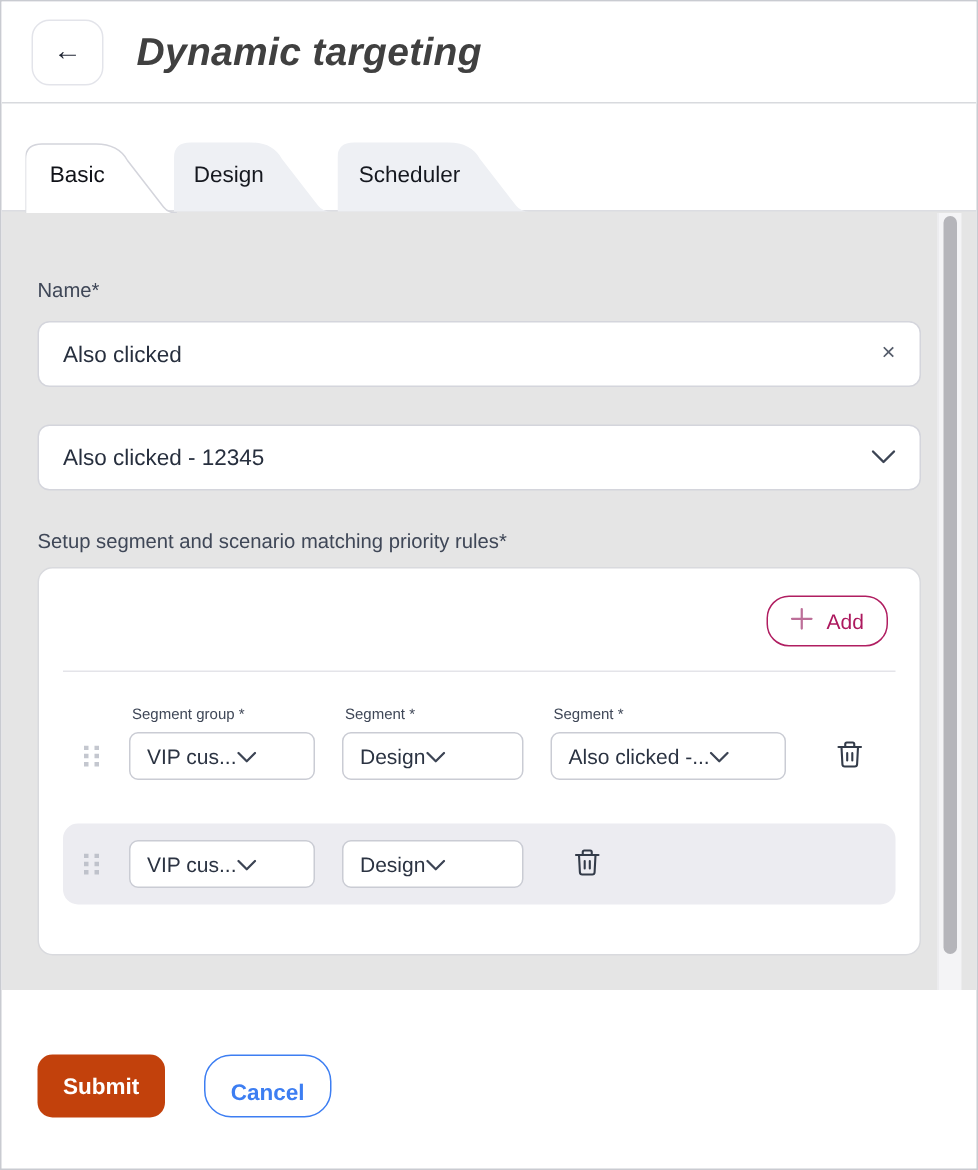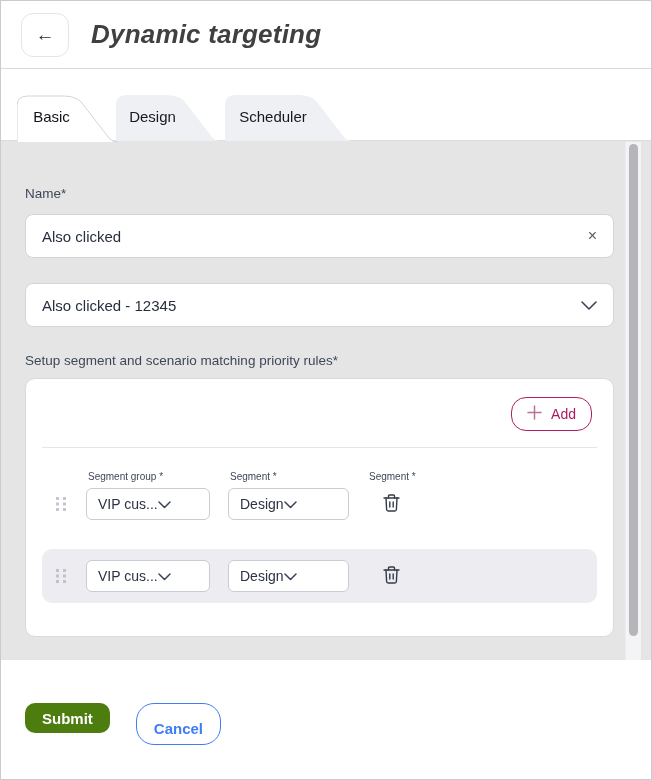--- a/index.html
+++ b/index.html
@@ -86,22 +86,22 @@
     position:absolute; top:1px; right:10px; width:16px; height:518px;
     background:#f4f4f6; border-left:1px solid #ececef;
   }
   .scrollbar-thumb{
     position:absolute; left:3px; top:2px; width:9px; height:492px;
     background:#b5b5ba; border-radius:5px;
   }
   
   .footer{ display:flex; gap:26px; padding:43px 0 0 24px; }
   .submit-btn{
-    min-width:66px; height:30px; padding:0 17px; border:none; border-radius:10px;
-    background:#4d7c0f; color:#fff; font-size:15px; font-weight:700; cursor:pointer;
+    min-width:66px; height:42px; padding:0 17px; border:none; border-radius:10px;
+    background:#c2410c; color:#fff; font-size:15px; font-weight:700; cursor:pointer;
   }
   .cancel-btn{
     min-width:70px; height:42px; padding:16px 17px; border:1.5px solid #3d7ef2; border-radius:18px;
     background:#fff; color:#3d7ef2; font-size:15px; font-weight:700; cursor:pointer;
   }
 </style>
 </head>
 <body>
 
 <div class="page">
@@ -189,20 +189,26 @@
             </svg>
         </span>
         <div class="mini-select w1">
           <span>VIP cus...</span>
           <span><svg width="13" height="8" viewBox="0 0 13 8">
                 <polyline points="1,1 6.5,6.5 12,1" fill="none" stroke="#3c4454" stroke-width="1.5" stroke-linecap="round" stroke-linejoin="round"></polyline>
               </svg></span>
         </div>
         <div class="mini-select w2">
           <span>Design</span>
+          <span><svg width="13" height="8" viewBox="0 0 13 8">
+                <polyline points="1,1 6.5,6.5 12,1" fill="none" stroke="#3c4454" stroke-width="1.5" stroke-linecap="round" stroke-linejoin="round"></polyline>
+              </svg></span>
+        </div>
+        <div class="mini-select w3">
+          <span>Also clicked -...</span>
           <span><svg width="13" height="8" viewBox="0 0 13 8">
                 <polyline points="1,1 6.5,6.5 12,1" fill="none" stroke="#3c4454" stroke-width="1.5" stroke-linecap="round" stroke-linejoin="round"></polyline>
               </svg></span>
         </div>
         <button class="trash-btn">
           <span>
             <svg width="19" height="20" viewBox="0 0 19 20">
                 <g fill="none" stroke="#333b49" stroke-width="1.4" stroke-linecap="round">
                   <path d="M2 5 H17"></path>
                   <path d="M6.5 5 V3 Q6.5 2 7.5 2 H11.5 Q12.5 2 12.5 3 V5"></path>

